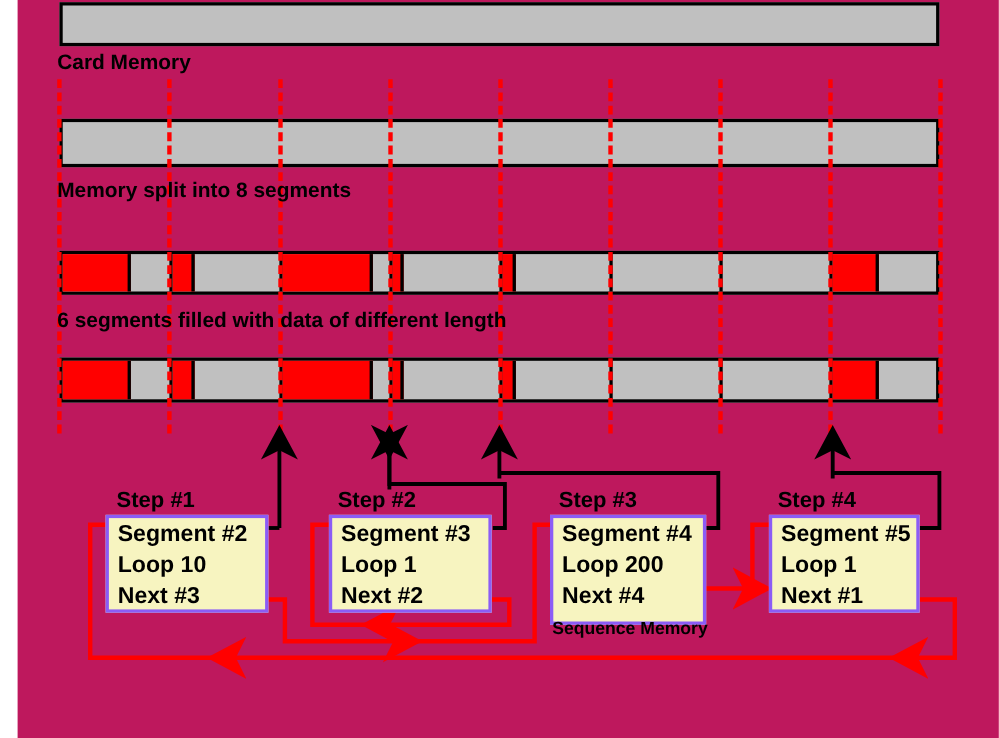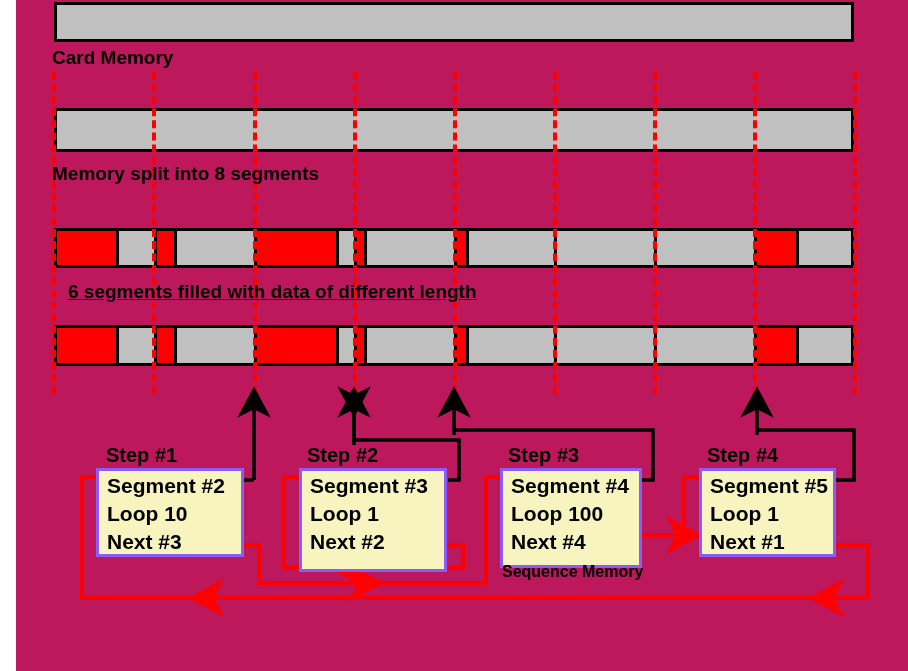--- a/index.html
+++ b/index.html
@@ -122,21 +122,21 @@
     <div class="seg filled" style="left:200px; width:82px;"></div>
     <div class="seg divider" style="left:282px; width:18px;"></div>
     <div class="seg filled" style="left:300px; width:10px;"></div>
     <div class="seg divider" style="left:310px; width:90px;"></div>
     <div class="seg filled" style="left:400px; width:12px;"></div>
     <div class="seg divider" style="left:412px; width:88px;"></div>
     <div class="seg divider" style="left:500px; width:100px;"></div>
     <div class="seg divider" style="left:600px; width:100px;"></div>
     <div class="seg filled" style="left:700px; width:42px;"></div>
   </div>
-  <div class="caption" style="left:52px; top:281px;text-decoration:underline;">6 segments filled with data of different length</div>
+  <div class="caption" style="left:36px; top:281px;">6 segments filled with data of different length</div>
 
   <div class="bar" style="left:38px; top:325px; width:800px; height:41px;">
     <div class="seg filled" style="left:0px;   width:62px;"></div>
     <div class="seg divider" style="left:62px;  width:38px;"></div>
     <div class="seg filled" style="left:100px; width:20px;"></div>
     <div class="seg divider" style="left:120px; width:80px;"></div>
     <div class="seg filled" style="left:200px; width:82px;"></div>
     <div class="seg divider" style="left:282px; width:18px;"></div>
     <div class="seg filled" style="left:300px; width:10px;"></div>
     <div class="seg divider" style="left:310px; width:90px;"></div>
@@ -179,30 +179,30 @@
   </svg>
 
   <div class="steplabel" style="left:90px; top:444px;">Step #1</div>
   <div class="stepbox" style="left:80px; top:468px; width:148px; height:89px;">
     <div class="line">Segment #2</div>
     <div class="line">Loop 10</div>
     <div class="line">Next #3</div>
   </div>
 
   <div class="steplabel" style="left:291px; top:444px;">Step #2</div>
-  <div class="stepbox" style="left:283px; top:468px; width:148px; height:104px;">
+  <div class="stepbox" style="left:283px; top:468px; width:148px; height:89px;">
     <div class="line">Segment #3</div>
     <div class="line">Loop 1</div>
     <div class="line">Next #2</div>
   </div>
 
   <div class="steplabel" style="left:492px; top:444px;">Step #3</div>
   <div class="stepbox" style="left:484px; top:468px; width:142px; height:100px;">
     <div class="line">Segment #4</div>
-    <div class="line">Loop 100</div>
+    <div class="line">Loop 200</div>
     <div class="line">Next #4</div>
   </div>
 
   <div class="steplabel" style="left:691px; top:444px;">Step #4</div>
   <div class="stepbox" style="left:683px; top:468px; width:137px; height:89px;">
     <div class="line">Segment #5</div>
     <div class="line">Loop 1</div>
     <div class="line">Next #1</div>
   </div>
 

